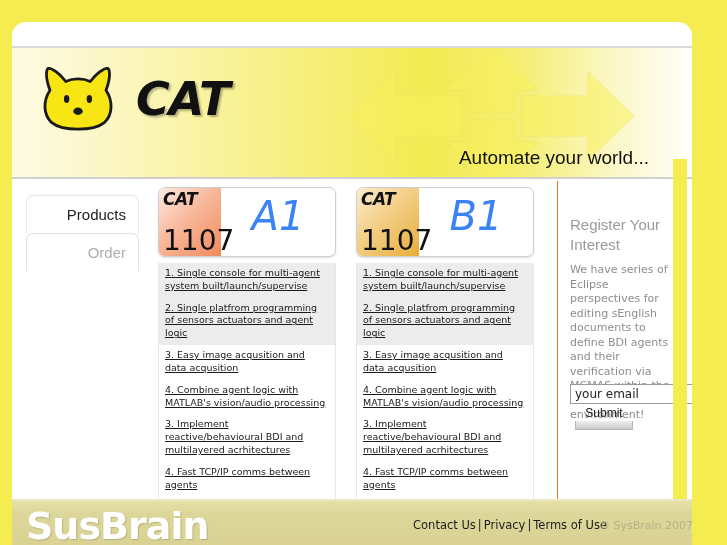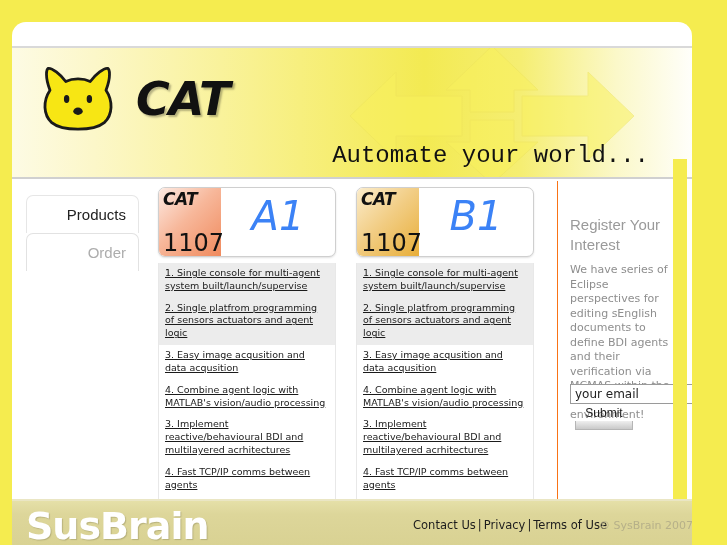--- a/index.html
+++ b/index.html
@@ -56,22 +56,22 @@
     font-size: 46px;
     font-weight: bold;
     font-style: italic;
     letter-spacing: -1px;
     color: #111;
     text-shadow: 2px 2px 2px rgba(0,0,0,.28);
   }
   .tagline {
     position: absolute;
     right: 50px; bottom: 8px;
-    font-family: Liberation Mono, monospace;
-    font-size: 24px;
+    font-family: Liberation Sans, sans-serif;
+    font-size: 19px;
     color: #111;
   }
 
   
   .content {
     position: absolute;
     left: 0; top: 159px;
     width: 687px; height: 340px;
   }
 
@@ -132,21 +132,21 @@
   .badge-cat {
     font-size: 17px;
     font-weight: bold;
     font-style: italic;
     letter-spacing: -0.5px;
     color: #111;
     line-height: 1;
   }
   .badge-num {
     font-family: "DejaVu Sans", sans-serif;
-    font-size: 24px;
+    font-size: 28px;
     color: #111;
     line-height: 1;
   }
   .model {
     flex: 1;
     display: flex;
     align-items: center;
     justify-content: center;
     font-family: "DejaVu Sans", sans-serif;
     font-size: 40px;

